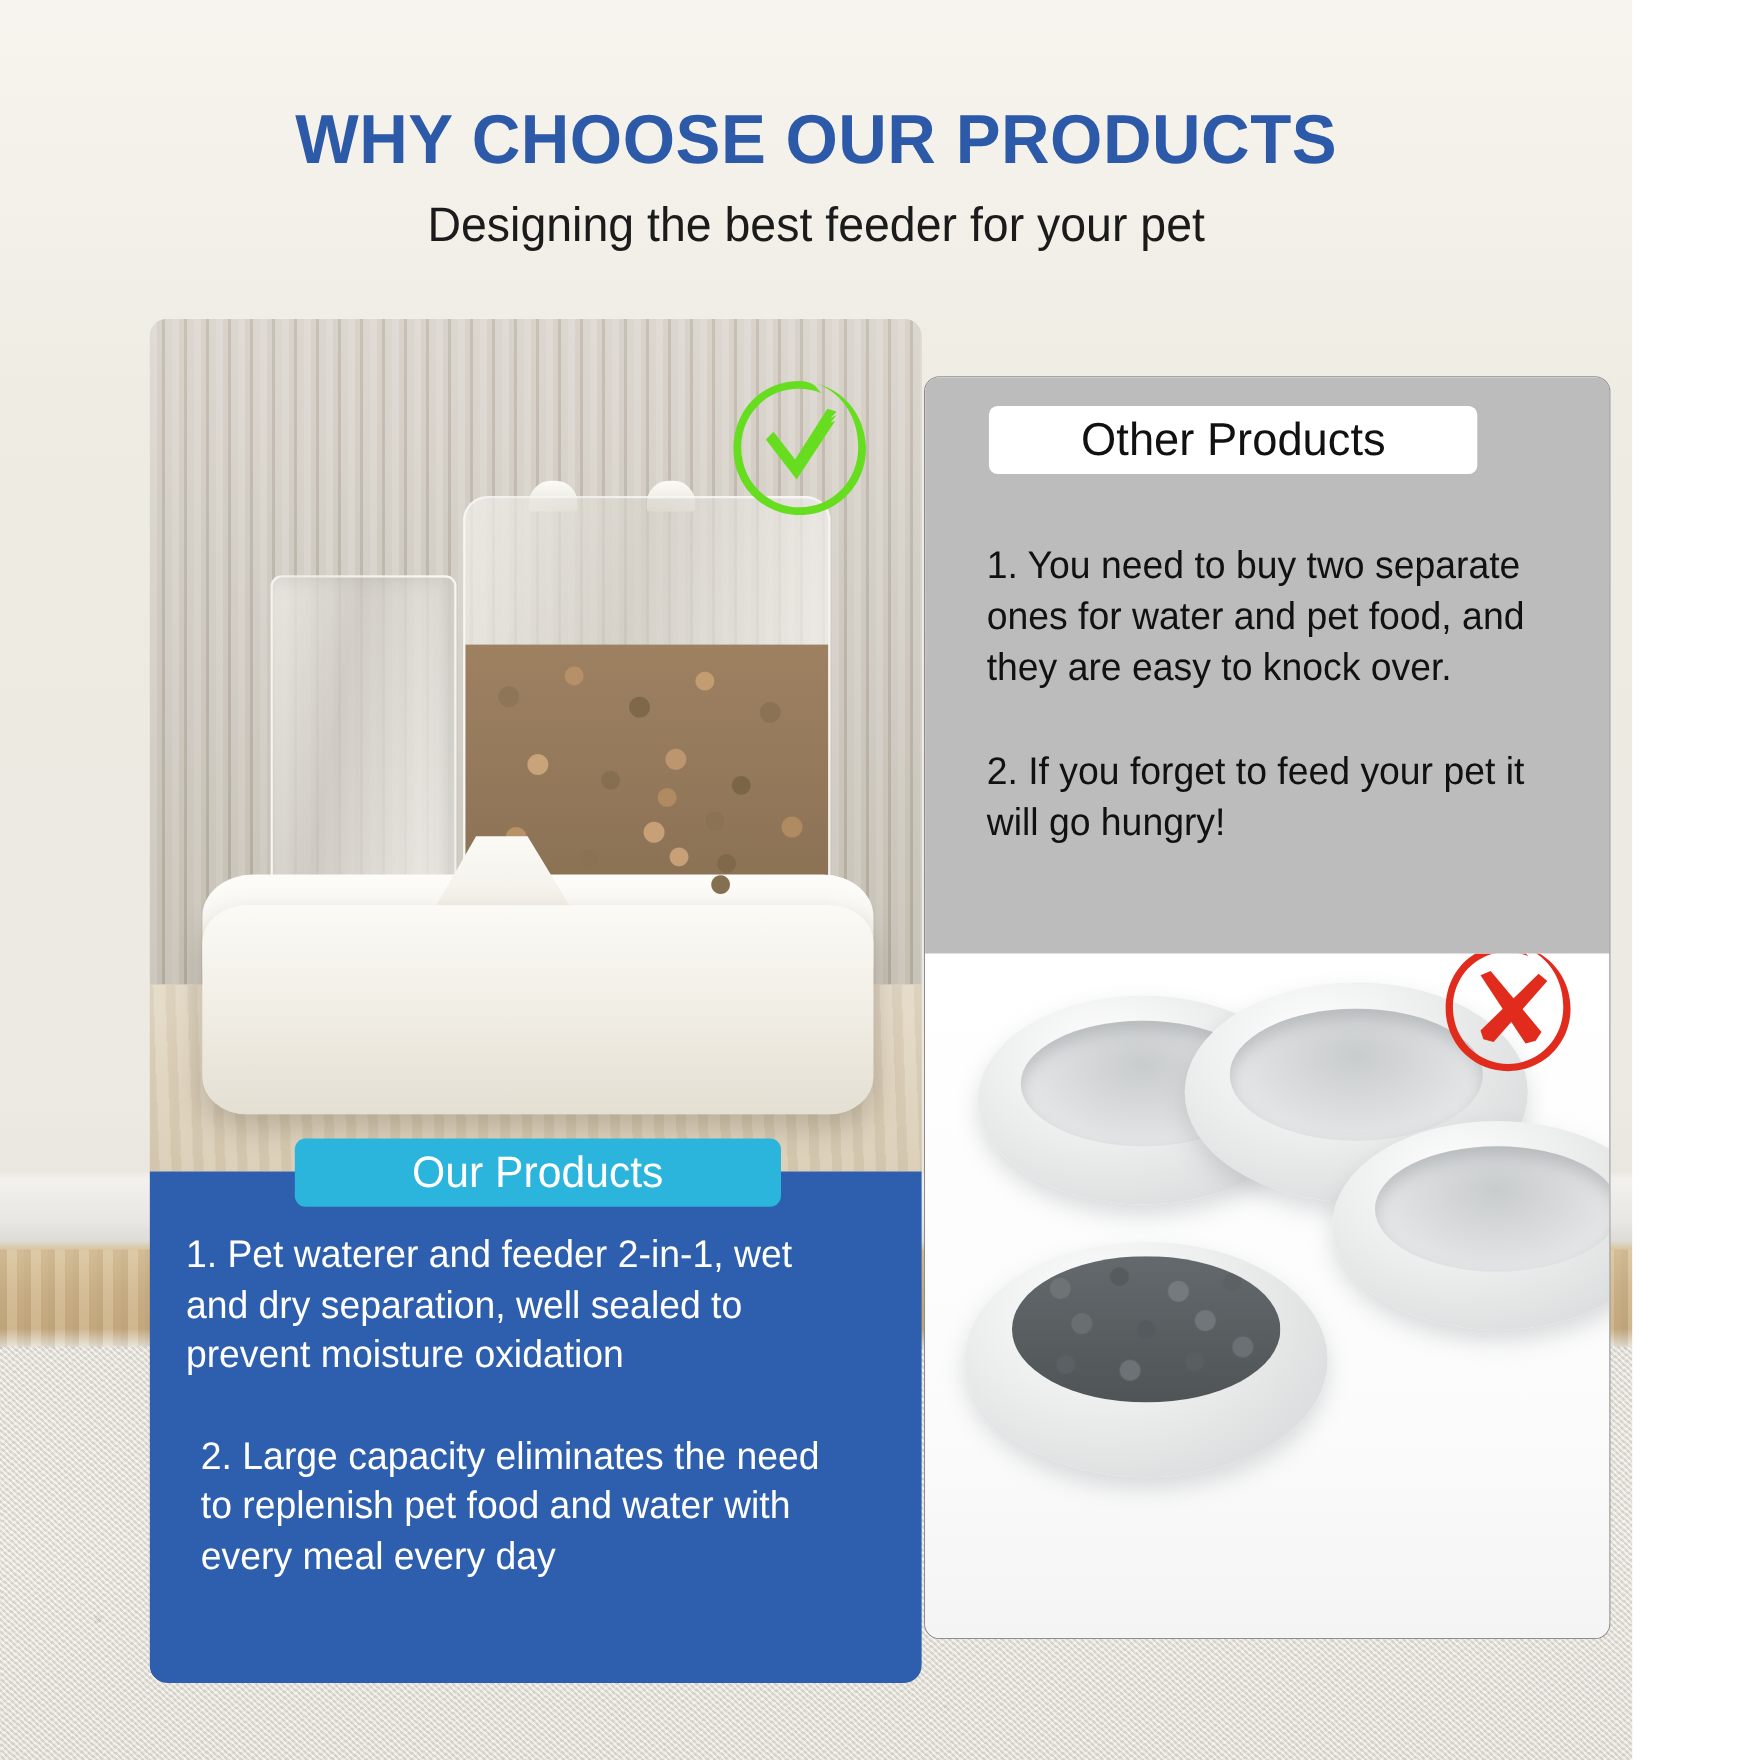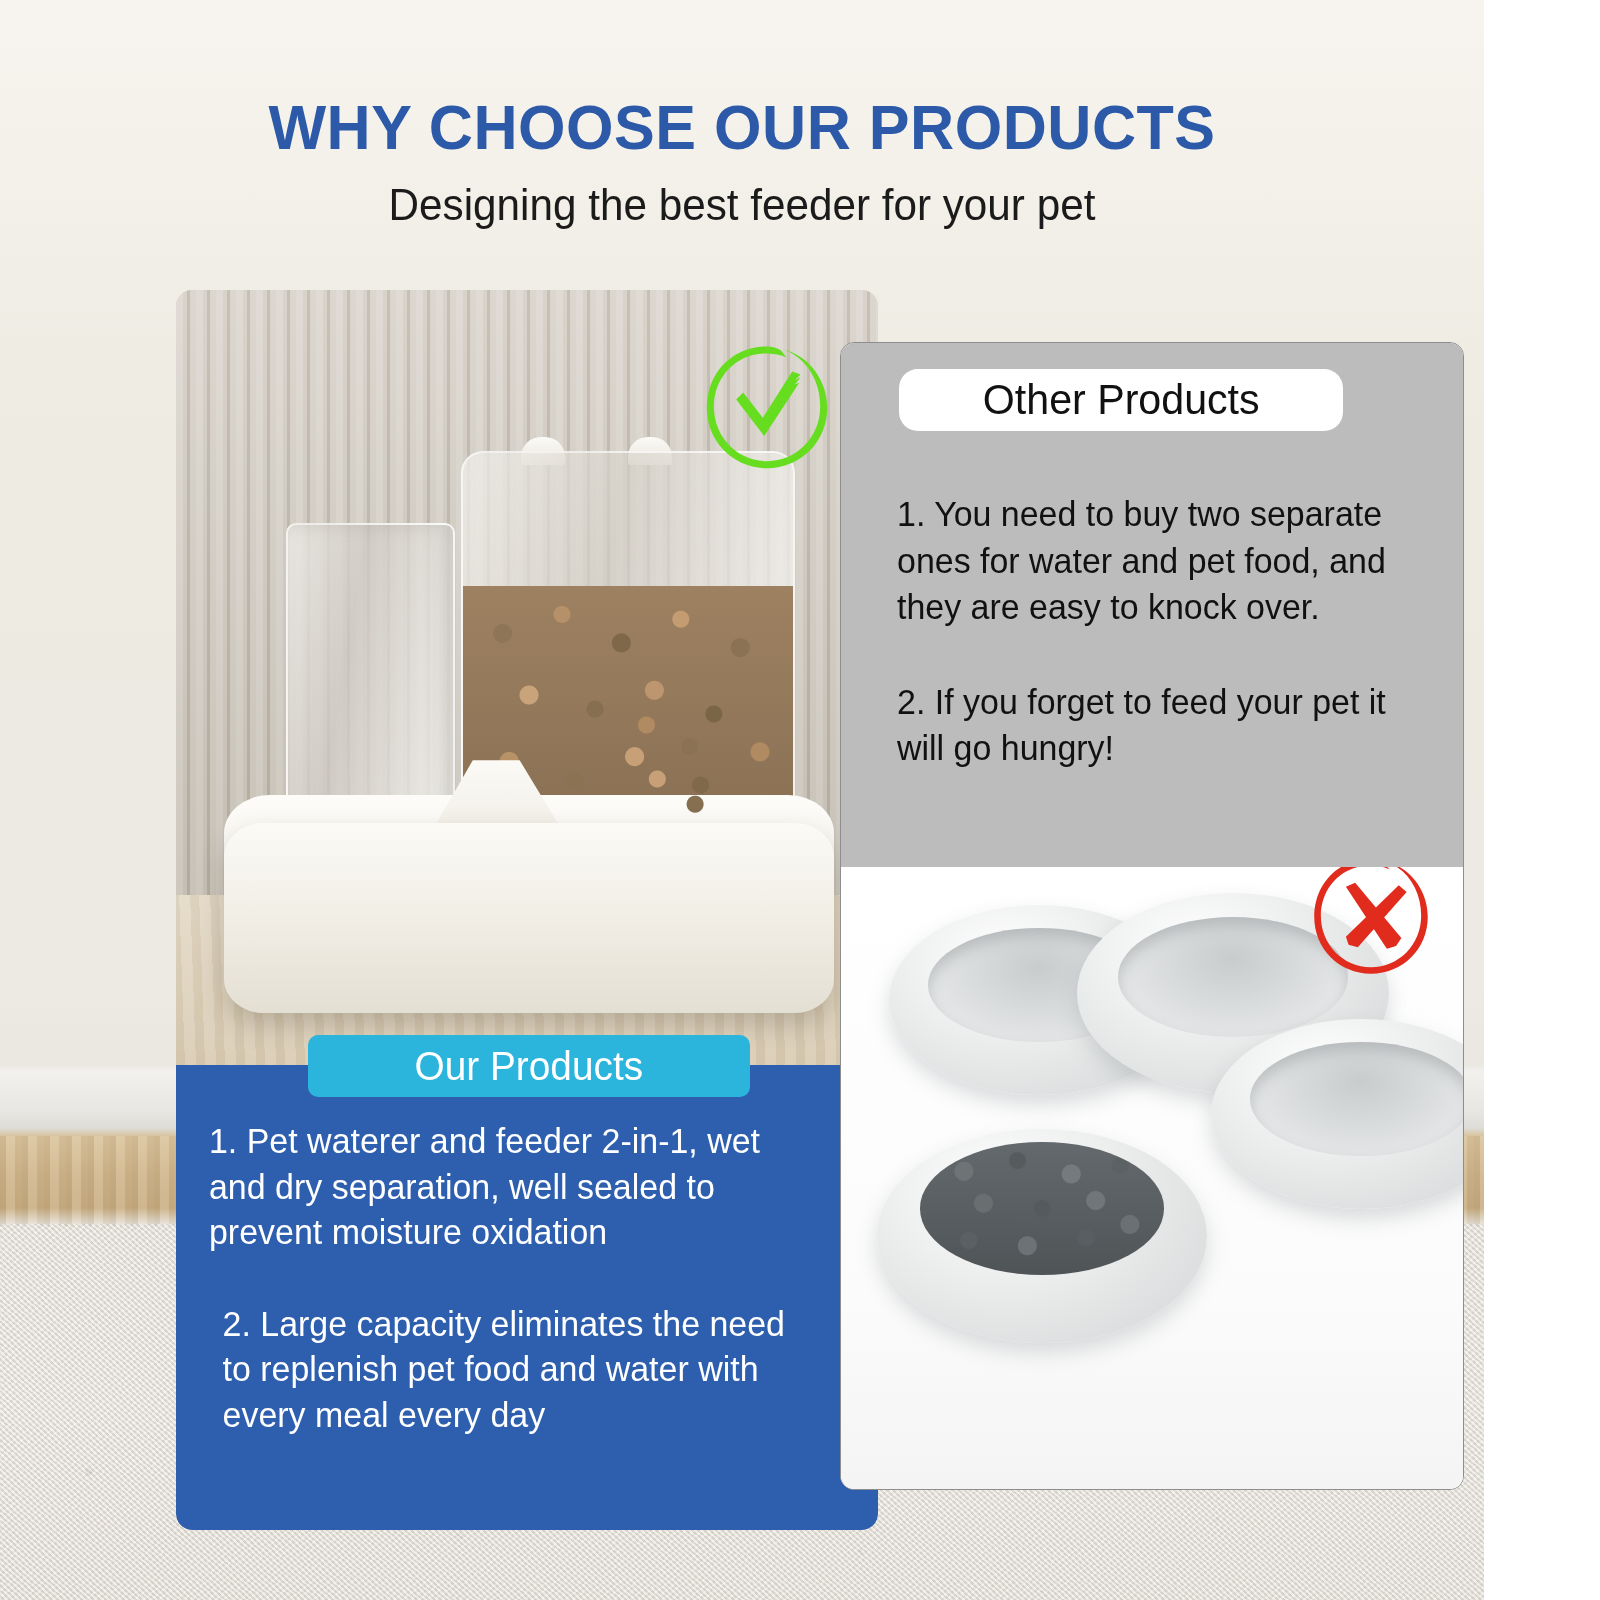--- a/index.html
+++ b/index.html
@@ -100,21 +100,20 @@
 
   
   .left-card {
     position: absolute;
     left: 136px;
     top: 290px;
     width: 702px;
     height: 1240px;
     border-radius: 16px;
     overflow: hidden;
-    margin-left: 40px;
   }
   .left-photo {
     position: absolute;
     left: 0; top: 0;
     width: 100%;
     height: 775px;
     background:
       linear-gradient(180deg,#dedad2 0%, #d6d1c8 62%, #cfcabf 76%, #d9d2c4 77%, #cfc5b2 100%);
     overflow: hidden;
   }
@@ -313,21 +312,21 @@
     position: absolute;
     left: 0; top: 0; right: 0;
     height: 524px;
     background: #bcbcbc;
   }
   .badge-other {
     position: absolute;
     left: 58px; top: 26px;
     width: 444px; height: 62px;
     background: #ffffff;
-    border-radius: 19px;
+    border-radius: 8px;
     display: flex;
     align-items: center;
     justify-content: center;
   }
   .badge-other span {
     color: #111111;
     font-size: 42px;
     line-height: 1;
     transform: scaleX(.98);
   }

